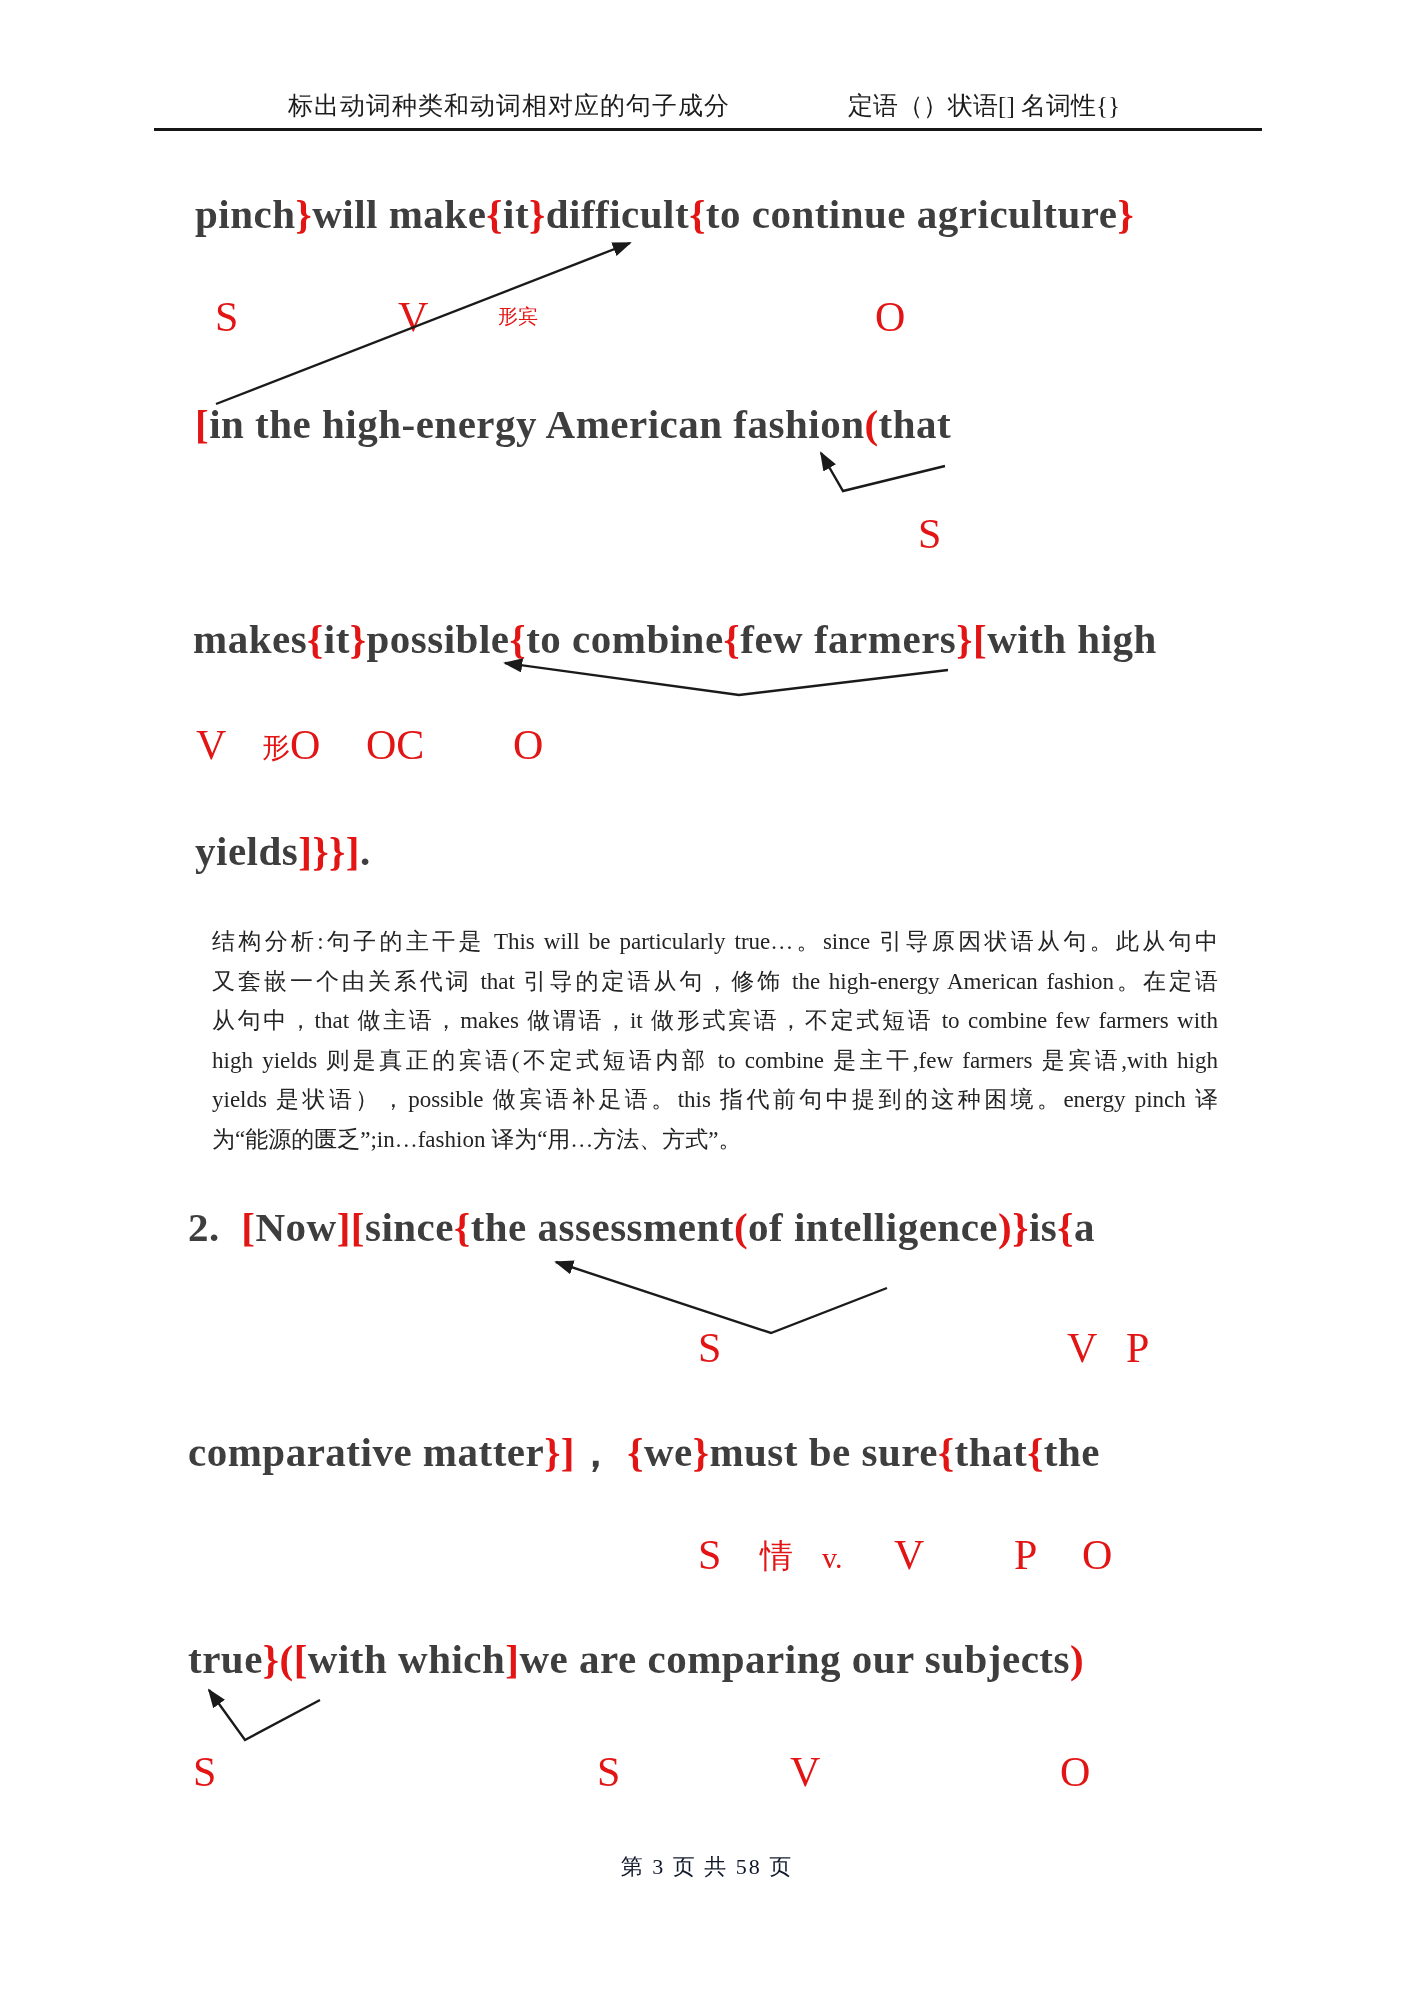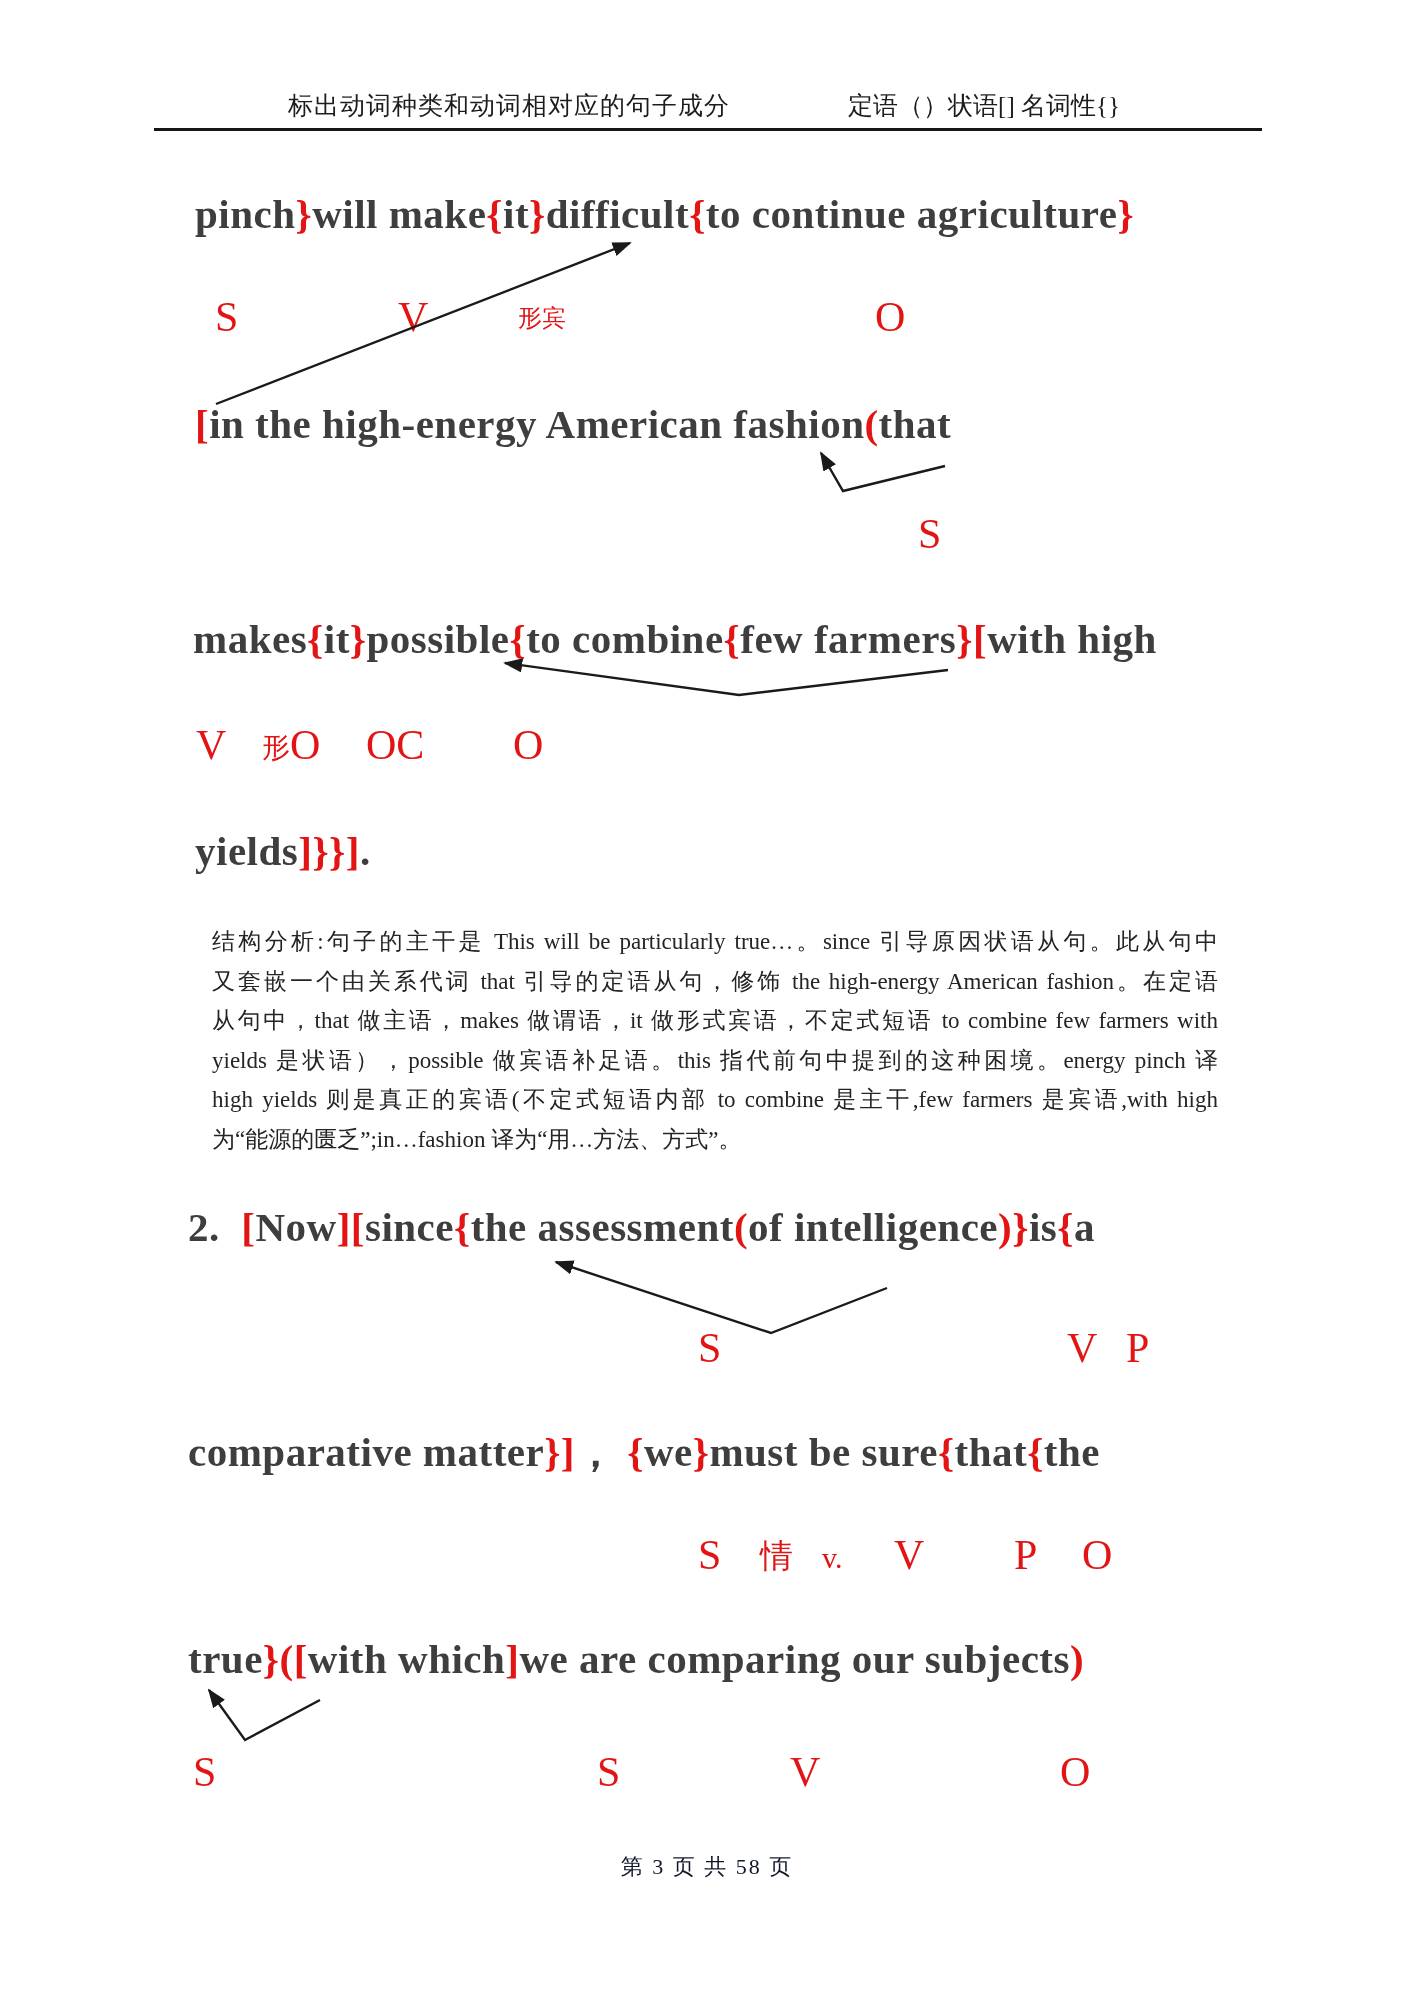--- a/index.html
+++ b/index.html
@@ -70,21 +70,21 @@
     <div class="sline" style="top: 615px; left: 193px;"><span class="seg">makes</span><span class="seg seg-r">{</span><span class="seg">it</span><span class="seg seg-r">}</span><span class="seg">possible</span><span class="seg seg-r">{</span><span class="seg">to combine</span><span class="seg seg-r">{</span><span class="seg">few farmers</span><span class="seg seg-r">}[</span><span class="seg">with high</span></div>
     <div class="sline" style="top: 827px; left: 195px;"><span class="seg">yields</span><span class="seg seg-r">]}}]</span><span class="seg">.</span></div>
     <div class="sline" style="top: 1203px; left: 188px;"><span class="seg">2.  </span><span class="seg seg-r">[</span><span class="seg">Now</span><span class="seg seg-r">][</span><span class="seg">since</span><span class="seg seg-r">{</span><span class="seg">the assessment</span><span class="seg seg-r">(</span><span class="seg">of intelligence</span><span class="seg seg-r">)}</span><span class="seg">is</span><span class="seg seg-r">{</span><span class="seg">a</span></div>
     <div class="sline" style="top: 1425px; left: 188px;"><span class="seg">comparative matter</span><span class="seg seg-r">}]</span><span class="seg">， </span><span class="seg seg-r">{</span><span class="seg">we</span><span class="seg seg-r">}</span><span class="seg">must be sure</span><span class="seg seg-r">{</span><span class="seg">that</span><span class="seg seg-r">{</span><span class="seg">the</span></div>
     <div class="sline" style="top: 1635px; left: 188px;"><span class="seg">true</span><span class="seg seg-r">}([</span><span class="seg">with which</span><span class="seg seg-r">]</span><span class="seg">we are comparing our subjects</span><span class="seg seg-r">)</span></div>
   </div>
 
 <div id="markers-layer">
     <span class="marker" style="left: 215px; top: 296px;">S</span>
     <span class="marker" style="left: 398px; top: 296px;">V</span>
-    <span class="marker" style="left: 518px; top: 306px; font-size: 24px;">形宾</span>
+    <span class="marker" style="left: 498px; top: 306px; font-size: 20px;">形宾</span>
     <span class="marker" style="left: 875px; top: 296px;">O</span>
     <span class="marker" style="left: 918px; top: 513px;">S</span>
     <span class="marker" style="left: 196px; top: 724px;">V</span>
     <span class="marker" style="left: 262px; top: 734px; font-size: 28px;">形</span>
     <span class="marker" style="left: 290px; top: 724px;">O</span>
     <span class="marker" style="left: 338px; top: 724px; margin-left: 28px;">OC</span>
     <span class="marker" style="left: 513px; top: 724px;">O</span>
     <span class="marker" style="left: 698px; top: 1327px;">S</span>
     <span class="marker" style="left: 1067px; top: 1327px;">V</span>
     <span class="marker" style="left: 1126px; top: 1327px;">P</span>
@@ -110,18 +110,18 @@
   <path d="M945,466 L843,491 L821,453" stroke="#1a1a1a" stroke-width="2.4" fill="none" marker-end="url(#ah)"></path>
   <path d="M948,670 L739,695 L505,663" stroke="#1a1a1a" stroke-width="2.4" fill="none" marker-end="url(#ah)"></path>
   <path d="M887,1288 L771,1333 L556,1262" stroke="#1a1a1a" stroke-width="2.4" fill="none" marker-end="url(#ah)"></path>
   <path d="M320,1700 L245,1740 L209,1690" stroke="#1a1a1a" stroke-width="2.4" fill="none" marker-end="url(#ah)"></path>
 </svg>
 
 <div class="para">
   <div class="pline">结构分析:句子的主干是 This will be particularly true…。since 引导原因状语从句。此从句中</div>
   <div class="pline">又套嵌一个由关系代词 that 引导的定语从句，修饰 the high-energy American fashion。在定语</div>
   <div class="pline">从句中，that 做主语，makes 做谓语，it 做形式宾语，不定式短语 to combine few farmers with</div>
+  <div class="pline">high yields 则是真正的宾语(不定式短语内部 to combine 是主干,few farmers 是宾语,with high</div>
   <div class="pline">yields 是状语），possible 做宾语补足语。this 指代前句中提到的这种困境。energy pinch 译</div>
-  <div class="pline">high yields 则是真正的宾语(不定式短语内部 to combine 是主干,few farmers 是宾语,with high</div>
   <div class="pline">为“能源的匮乏”;in…fashion 译为“用…方法、方式”。</div>
 </div>
 
 <div class="footer">第 3 页 共 58 页</div>
 
 </body></html>

